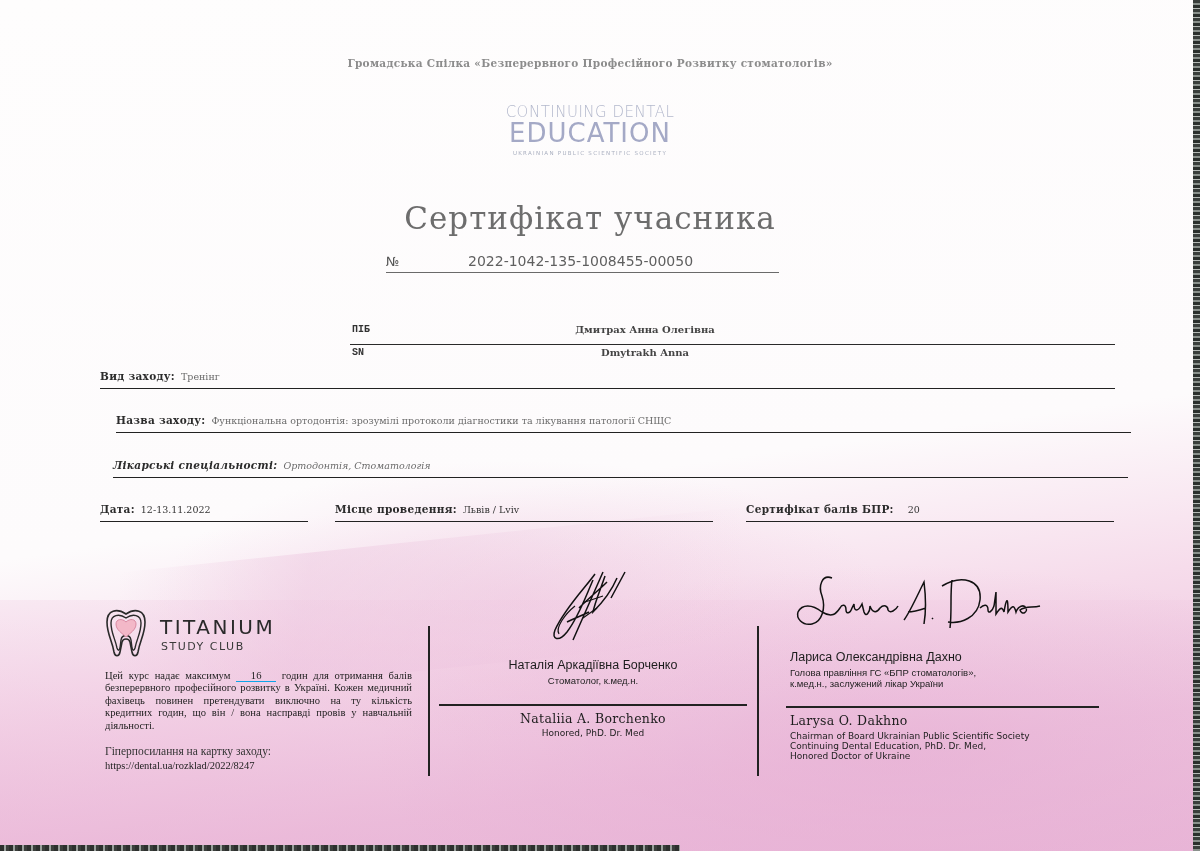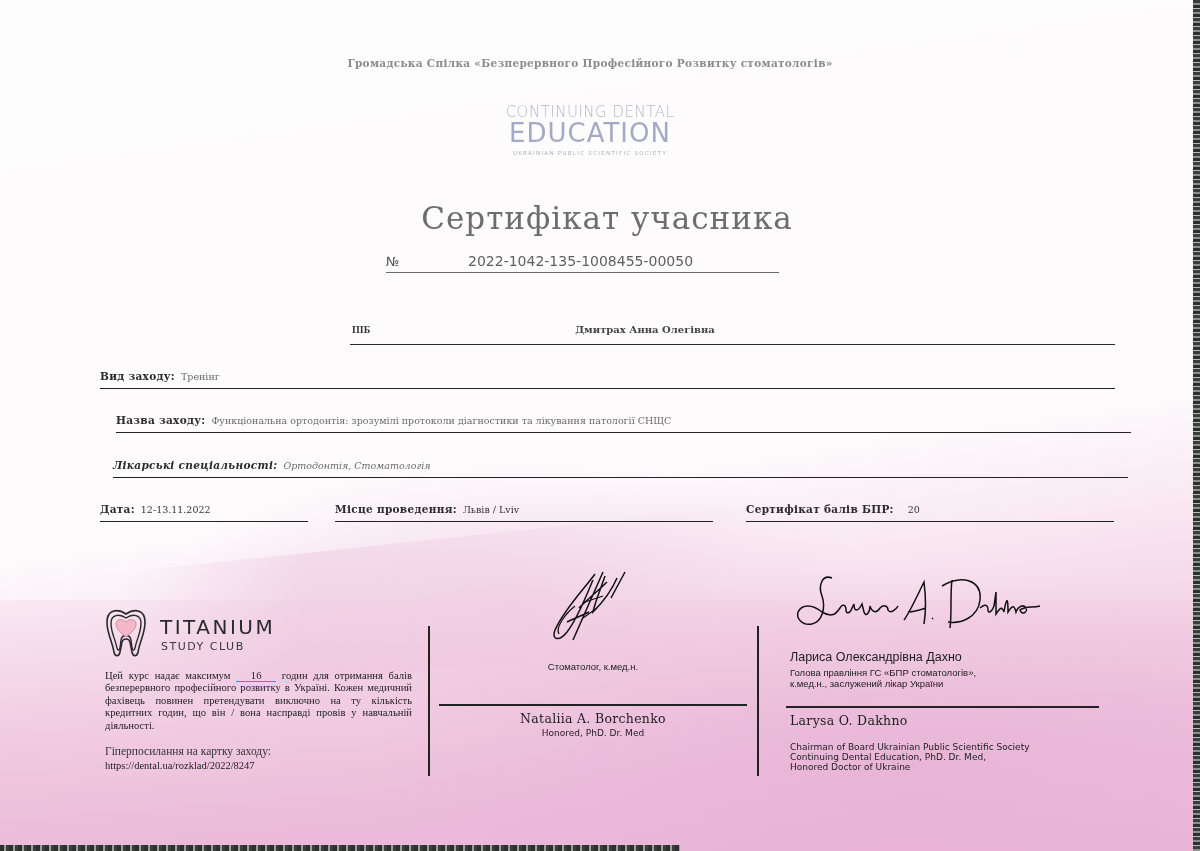--- a/index.html
+++ b/index.html
@@ -50,36 +50,35 @@
     }
     .cde-line3 {
       font-family: "DejaVu Sans", sans-serif; font-size: 5.5px; letter-spacing: 1.3px;
       color: #aab0c0; margin-top: 4px;
     }
 
     .cert-title {
       position: absolute; left: 0; width: 1180px; top: 200px; text-align: center;
       font-family: "DejaVu Serif", serif; font-size: 31px; letter-spacing: 1px;
       color: #6d6d6d;
-      padding-left: 17px;
     }
     .cert-number {
       position: absolute; left: 386px; top: 254px; width: 393px; height: 18px;
       border-bottom: 1px solid #6a6a6a;
     }
     .cert-number .no {
       position: absolute; left: 0; top: 0; font-family: "DejaVu Sans", sans-serif; font-size: 13px; color: #555;
     }
     .cert-number .val {
       position: absolute; left: 82px; top: -1px; font-family: "DejaVu Sans", sans-serif; font-size: 14px; color: #5f5f5f;
     }
 
     .pib-block { position: absolute; left: 350px; top: 322px; width: 765px; }
     .pib-row { position: relative; height: 22px; }
-    .pib-row .lbl { position: absolute; left: 2px; top: 2px; font-family: Liberation Serif, serif; font-size: 10px; font-weight: bold; color: #333; }
+    .pib-row .lbl { position: absolute; left: 2px; top: 2px; font-family: Liberation Mono, monospace; font-size: 10px; font-weight: bold; color: #333; }
     .pib-row .val { position: absolute; left: 0; width: 590px; top: 2px; text-align: center; font-family: "DejaVu Serif", serif; font-size: 10px; font-weight: bold; color: #444; }
     .pib-row.first { border-bottom: 1.5px solid #2a2a2a; }
 
     .field {
       position: absolute; height: 18px; border-bottom: 1.8px solid #222;
       font-family: "DejaVu Serif", serif; font-size: 10.5px;
     }
     .field .lbl { font-weight: bold; color: #2b2b2b; letter-spacing: 0.3px; }
     .field .val { color: #6a6a6a; margin-left: 6px; font-size: 9.5px; }
     .field .val.dark { color: #333; }
@@ -140,20 +139,24 @@
 <div class="cert-title">Сертифікат учасника</div>
 <div class="cert-number">
   <span class="no">№</span>
   <span class="val">2022-1042-135-1008455-00050</span>
 </div>
 
 <div class="pib-block">
   <div class="pib-row first">
     <span class="lbl">ПІБ</span>
     <span class="val">Дмитрах Анна Олегівна</span>
+  </div>
+  <div class="pib-row">
+    <span class="lbl">SN</span>
+    <span class="val">Dmytrakh Anna</span>
   </div>
 </div>
 
 <div class="field" style="left:100px; top:370px; width:1015px;">
   <span class="lbl">Вид заходу:</span><span class="val">Тренінг</span>
 </div>
 <div class="field" style="left:116px; top:414px; width:1015px;">
   <span class="lbl">Назва заходу:</span><span class="val">Функціональна ортодонтія: зрозумілі протоколи діагностики та лікування патології СНЩС</span>
 </div>
 <div class="field" style="left:113px; top:459px; width:1015px;font-style:italic;">
@@ -189,20 +192,21 @@
 <div class="link-url">https://dental.ua/rozklad/2022/8247</div>
 
 <div class="vline" style="left:428px; top:626px; height:150px;"></div>
 <div class="vline" style="left:757px; top:626px; height:150px;"></div>
 
 <svg style="position:absolute; left:545px; top:568px; width:90px; height:76px;" viewBox="0 0 90 76">
   <path d="M58 4 L28 72 M50 6 C40 20 20 40 10 62 C6 72 14 74 22 64 C34 48 40 30 48 12 M34 40 C44 30 54 22 62 14 M22 54 C30 50 36 48 44 44 M60 8 C56 20 50 34 48 44 C58 34 66 24 72 10 M66 30 L80 4" fill="none" stroke="#111" stroke-width="1.5"></path>
   <path d="M14 66 C10 60 20 46 30 38 M40 34 L58 28 M38 50 L52 40" fill="none" stroke="#111" stroke-width="1.2"></path>
 </svg>
 <div class="sig-col" style="left:440px; top:658px; width:306px;">
+  <div class="sig-name-ua">Наталія Аркадіївна Борченко</div>
   <div class="sig-role-ua" style="margin-top:3px;">Стоматолог, к.мед.н.</div>
 </div>
 <div class="hline" style="left:439px; top:704px; width:308px;"></div>
 <div class="sig-col" style="left:440px; top:711px; width:306px;">
   <div class="sig-name-en">Nataliia A. Borchenko</div>
   <div class="sig-role-en" style="margin-top:2px;">Honored, PhD. Dr. Med</div>
 </div>
 
 <svg style="position:absolute; left:792px; top:572px; width:250px; height:62px;" viewBox="0 0 250 62">
   <path d="M40 6 C30 2 26 14 30 24 C34 36 30 50 20 52 C10 54 4 46 6 40 C10 32 20 32 30 40 C40 46 44 42 48 36 C50 32 54 32 54 38 C54 42 58 42 60 36 L62 32 C62 40 66 40 70 32 L72 40 C74 46 78 40 78 34 C80 40 84 42 88 36 C92 32 96 34 96 38 C98 42 104 38 106 34" fill="none" stroke="#111" stroke-width="1.5"></path>
@@ -210,16 +214,16 @@
   <path d="M160 8 C158 22 160 40 158 56 M150 14 C170 2 190 8 188 28 C186 46 168 52 156 50 M188 36 C192 32 196 32 196 38 C196 42 200 40 202 34 L204 20 L204 42 C208 36 210 34 212 40 C214 28 216 22 216 40 C220 34 222 32 224 40 C226 34 232 32 234 36 C236 40 230 44 228 38 C234 34 240 36 248 34" fill="none" stroke="#111" stroke-width="1.5"></path>
 </svg>
 <div class="sig-right" style="top:650px;">
   <div class="sig-name-ua">Лариса Олександрівна Дахно</div>
   <div class="sig-role-ua" style="margin-top:3px;">Голова правління ГС «БПР стоматологів»,</div>
   <div class="sig-role-ua">к.мед.н., заслужений лікар України</div>
 </div>
 <div class="hline" style="left:786px; top:706px; width:313px;"></div>
 <div class="sig-right" style="top:713px;">
   <div class="sig-name-en">Larysa O. Dakhno</div>
-  <div class="sig-role-en" style="margin-top:14px;text-align:center;">Chairman of Board Ukrainian Public Scientific Society</div>
+  <div class="sig-role-en" style="margin-top:3px;text-align:center;">Chairman of Board Ukrainian Public Scientific Society</div>
   <div class="sig-role-en">Continuing Dental Education, PhD. Dr. Med,</div>
   <div class="sig-role-en">Honored Doctor of Ukraine</div>
 </div>
 
 </body></html>

